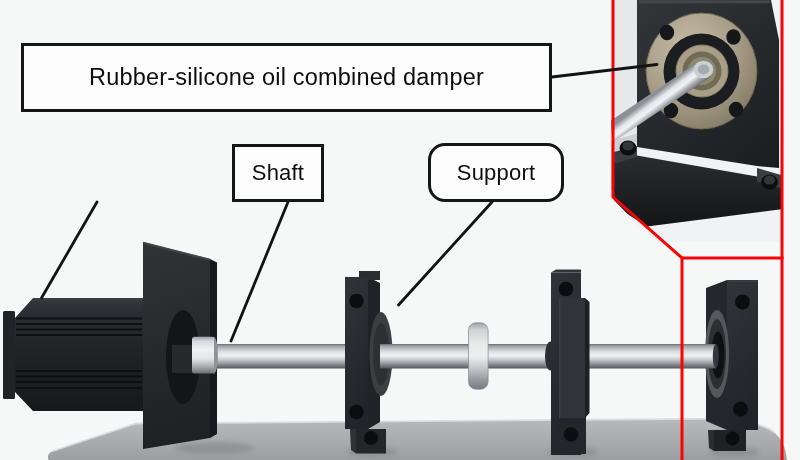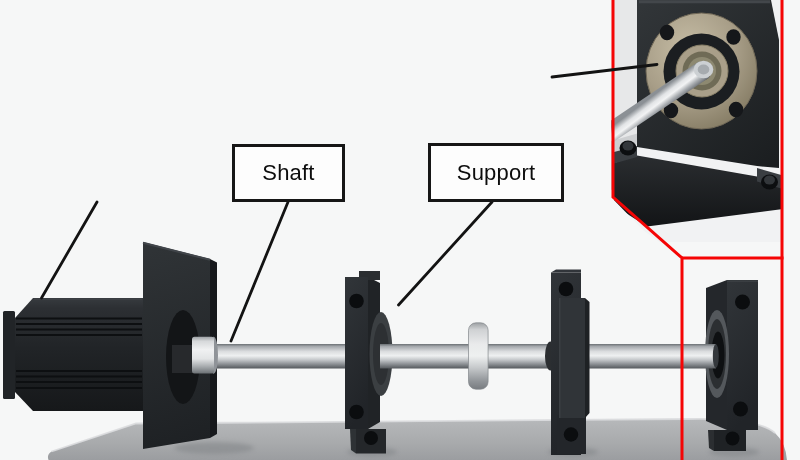--- a/index.html
+++ b/index.html
@@ -236,23 +236,26 @@
   </g>
 
   <g stroke="#131313" stroke-width="2.8" stroke-linecap="round">
     <line x1="552" y1="77" x2="657" y2="64.5"></line>
     <line x1="97" y1="202" x2="41.5" y2="298"></line>
     <line x1="288" y1="202" x2="231" y2="341"></line>
     <line x1="492" y1="202" x2="398.5" y2="305"></line>
   </g>
 </svg>
 
-
-
-<div class="label-box small" style="left:232px;top:144px;width:113px;height:58px;">
+<div class="label-box big" style="left:21px;top:43px;width:531px;height:69px;">
+  <span>Rubber-silicone oil combined damper</span>
+</div>
+
+
+<div class="label-box small" style="left:232px;top:144px;width:92px;height:58px;">
   <span>Shaft</span>
 </div>
 
-<div class="label-box small" style="left:428px;top:143px;width:136px;height:59px;">
+<div class="label-box small" style="left:428px;top:143px;width:136px;height:59px;border-radius:17px;">
   <span>Support</span>
 </div>
 
 </div>
 
 </body></html>

